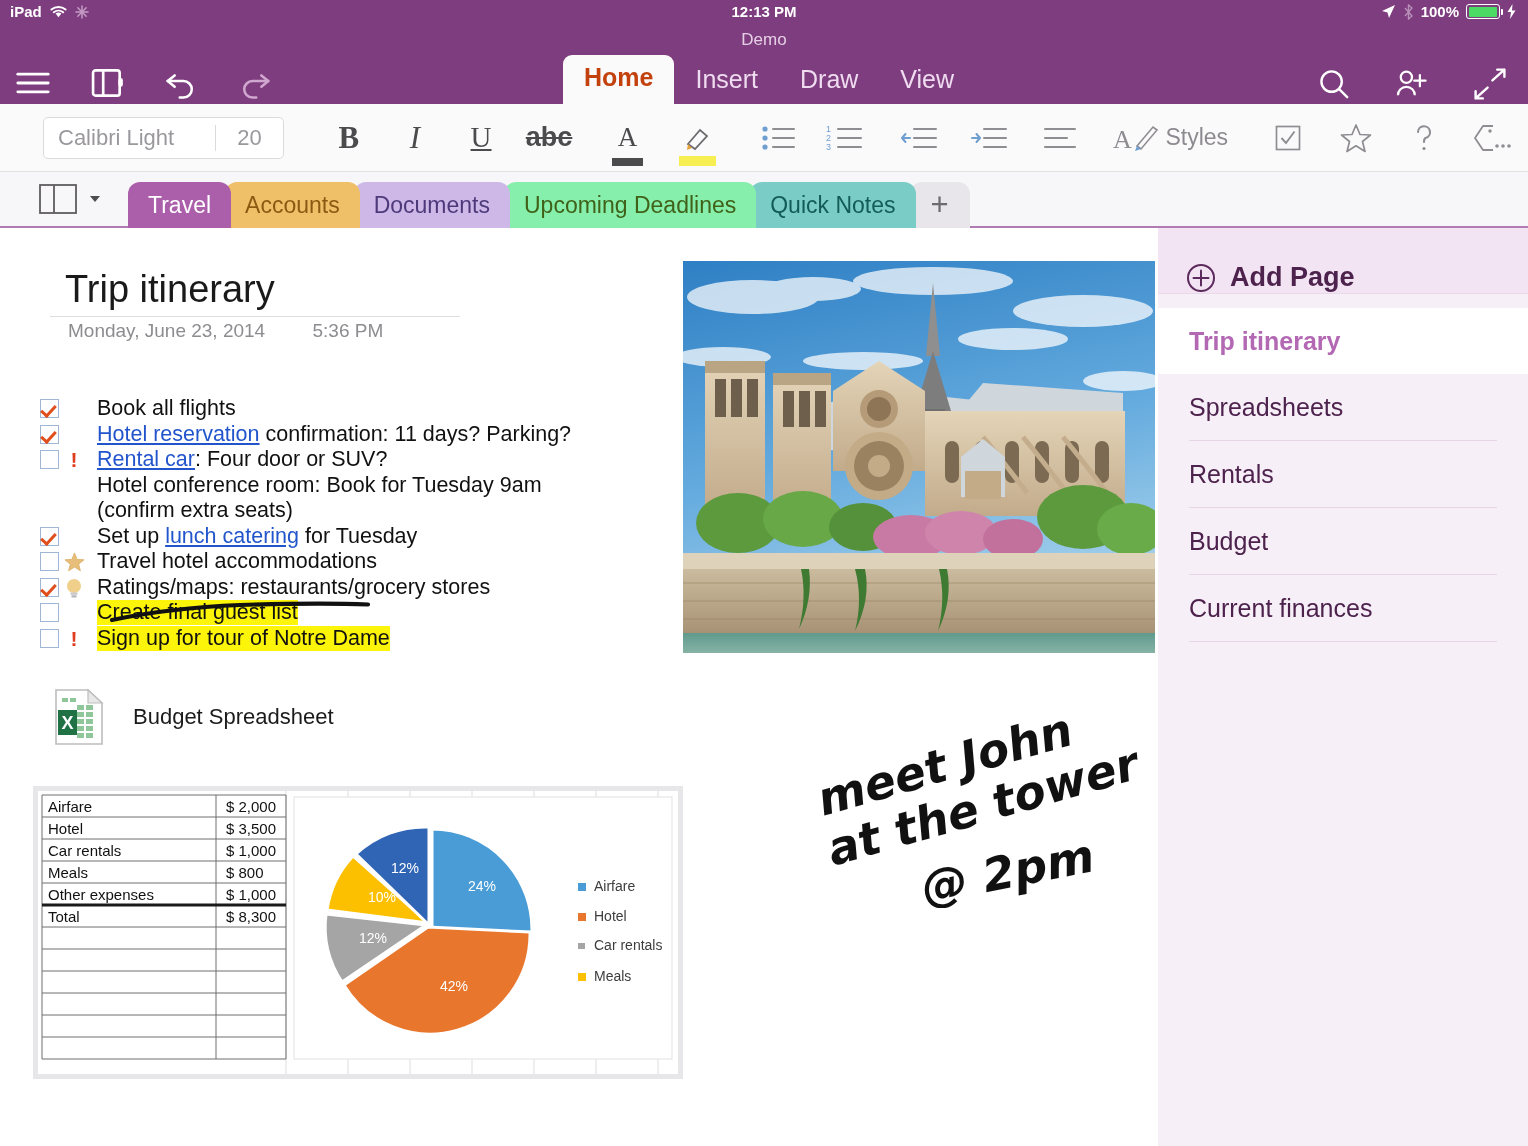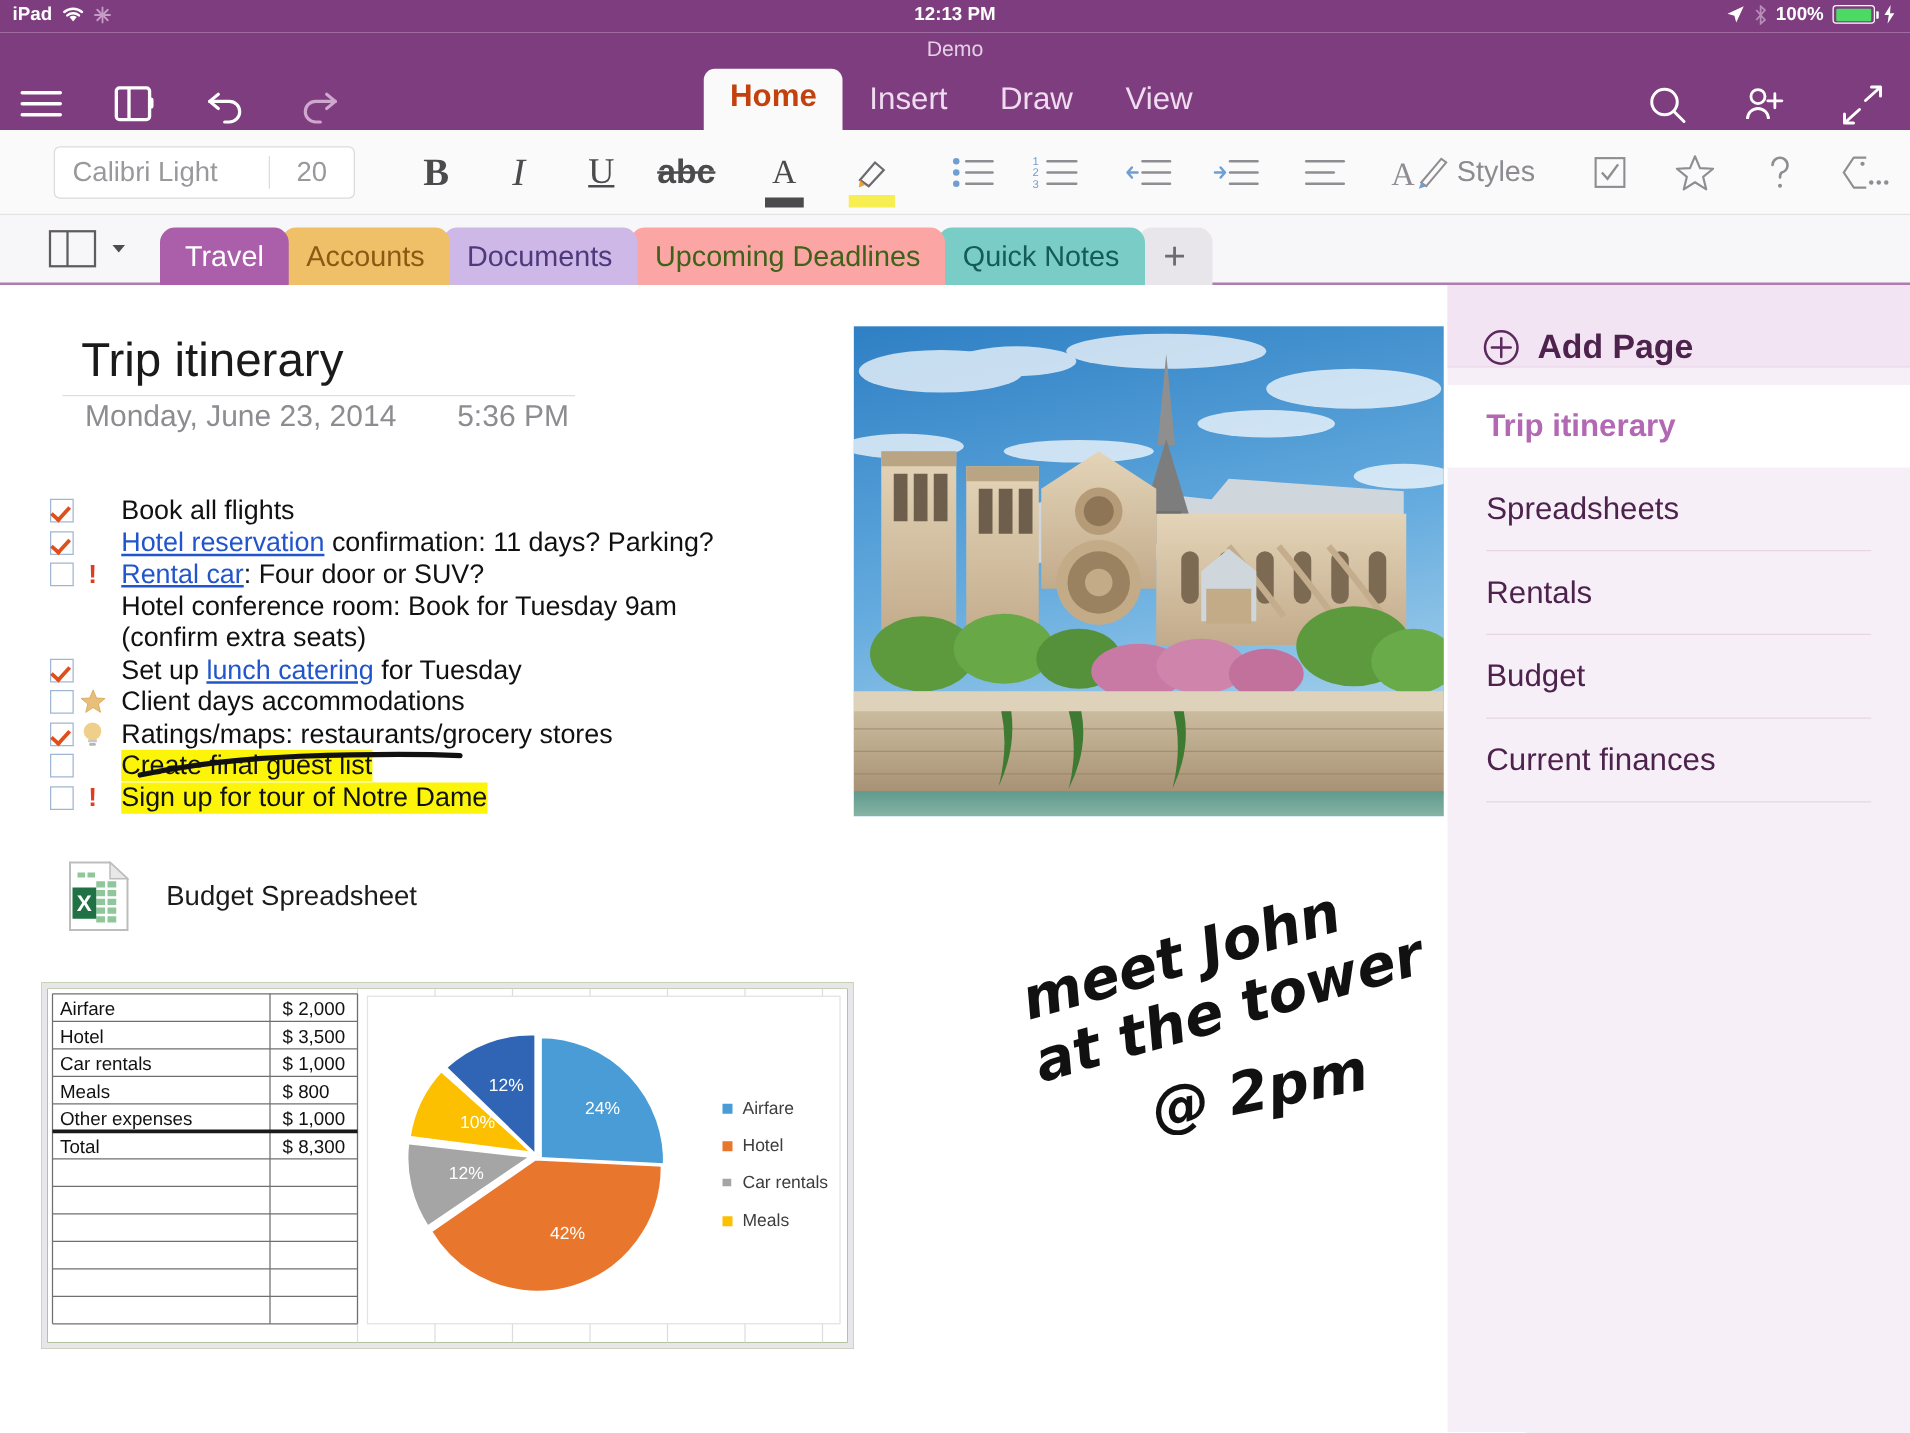--- a/index.html
+++ b/index.html
@@ -86,36 +86,36 @@
   .notebook-btn { position: absolute; left: 38px; top: 10px; display: flex; align-items: center; gap: 6px; }
   .stabs { position: absolute; left: 128px; top: 10px; display: flex; align-items: flex-end; height: 46px; }
   .stab {
     height: 46px; padding: 0 20px; display: flex; align-items: center;
     font-size: 23px; border-radius: 12px 12px 0 0; margin-right: -6px;
     position: relative;
   }
   .stab.t-travel { background: #ab5fab; color: #fff; z-index: 6; }
   .stab.t-accounts { background: #f0c069; color: #8b5a12; z-index: 5; }
   .stab.t-documents { background: #cdb8e8; color: #4e3a7a; z-index: 4; }
-  .stab.t-deadlines { background: #fca5a5; color: #3f6118; z-index: 3; }
+  .stab.t-deadlines { background: #86efac; color: #3f6118; z-index: 3; }
   .stab.t-quick { background: #79cdc6; color: #145c58; z-index: 2; }
   .stab.t-plus { background: #e8e6ea; color: #6d6b70; font-size: 31px; padding: 0 21px; z-index: 1; }
 
   
   .canvas {
     position: absolute; top: 228px; left: 0; width: 1158px; height: 918px;
     background: #fff; overflow: hidden;
   }
 
   .pg-title {
     position: absolute; left: 65px; top: 40px;
     font-size: 38px; color: #1a1a1a; font-family: "Liberation Sans", sans-serif; font-weight: 300;
   }
   .pg-rule { position: absolute; left: 50px; top: 88px; width: 410px; height: 1px; background: #dedde0; }
-  .pg-meta { position: absolute; left: 68px; top: 92px; font-size: 24px; color: #8d8c90; }
+  .pg-meta { position: absolute; left: 68px; top: 92px; font-size: 19px; color: #8d8c90; }
   .pg-meta .tm { margin-left: 42px; }
 
   .todo { position: absolute; left: 40px; top: 136px; width: 620px; margin-top: 32px; }
   .trow { display: flex; align-items: flex-start; height: 25.5px; font-size: 21.5px; color: #111; }
   .cbx {
     width: 19px; height: 19px; border: 1.5px solid #9fb6d4; background: #fff;
     position: relative; flex: none; margin-top: 3px;
   }
   .cbx.on::after {
     content: ""; position: absolute; left: 3px; top: 2px;
@@ -449,21 +449,21 @@
         <span class="ttxt">Set up <a class="lnk" href="#">lunch catering</a> for Tuesday</span>
       </div>
 
       <div class="trow">
         <span class="cbx"></span>
         <span class="tagcol">
           <svg width="21" height="20" viewBox="0 0 22 21" style="vertical-align:-3px">
             <path d="M11 1 L13.8 7.8 L21 8.2 L15.4 12.8 L17.2 19.8 L11 15.8 L4.8 19.8 L6.6 12.8 L1 8.2 L8.2 7.8 Z" fill="#e8bf7a" stroke="#d8ab5e" stroke-width="0.8" stroke-linejoin="round"></path>
           </svg>
         </span>
-        <span class="ttxt">Client days accommodations</span>
+        <span class="ttxt">Travel hotel accommodations</span>
       </div>
 
       <div class="trow">
         <span class="cbx on"></span>
         <span class="tagcol">
           <svg width="18" height="21" viewBox="0 0 18 21" style="vertical-align:-4px">
             <circle cx="9" cy="8" r="7" fill="#f0cf8a"></circle>
             <rect x="5.5" y="14.5" width="7" height="2.3" fill="#c8c6cb"></rect>
             <rect x="6.3" y="17.3" width="5.4" height="2.2" rx="1" fill="#b6b4b9"></rect>
           </svg>

